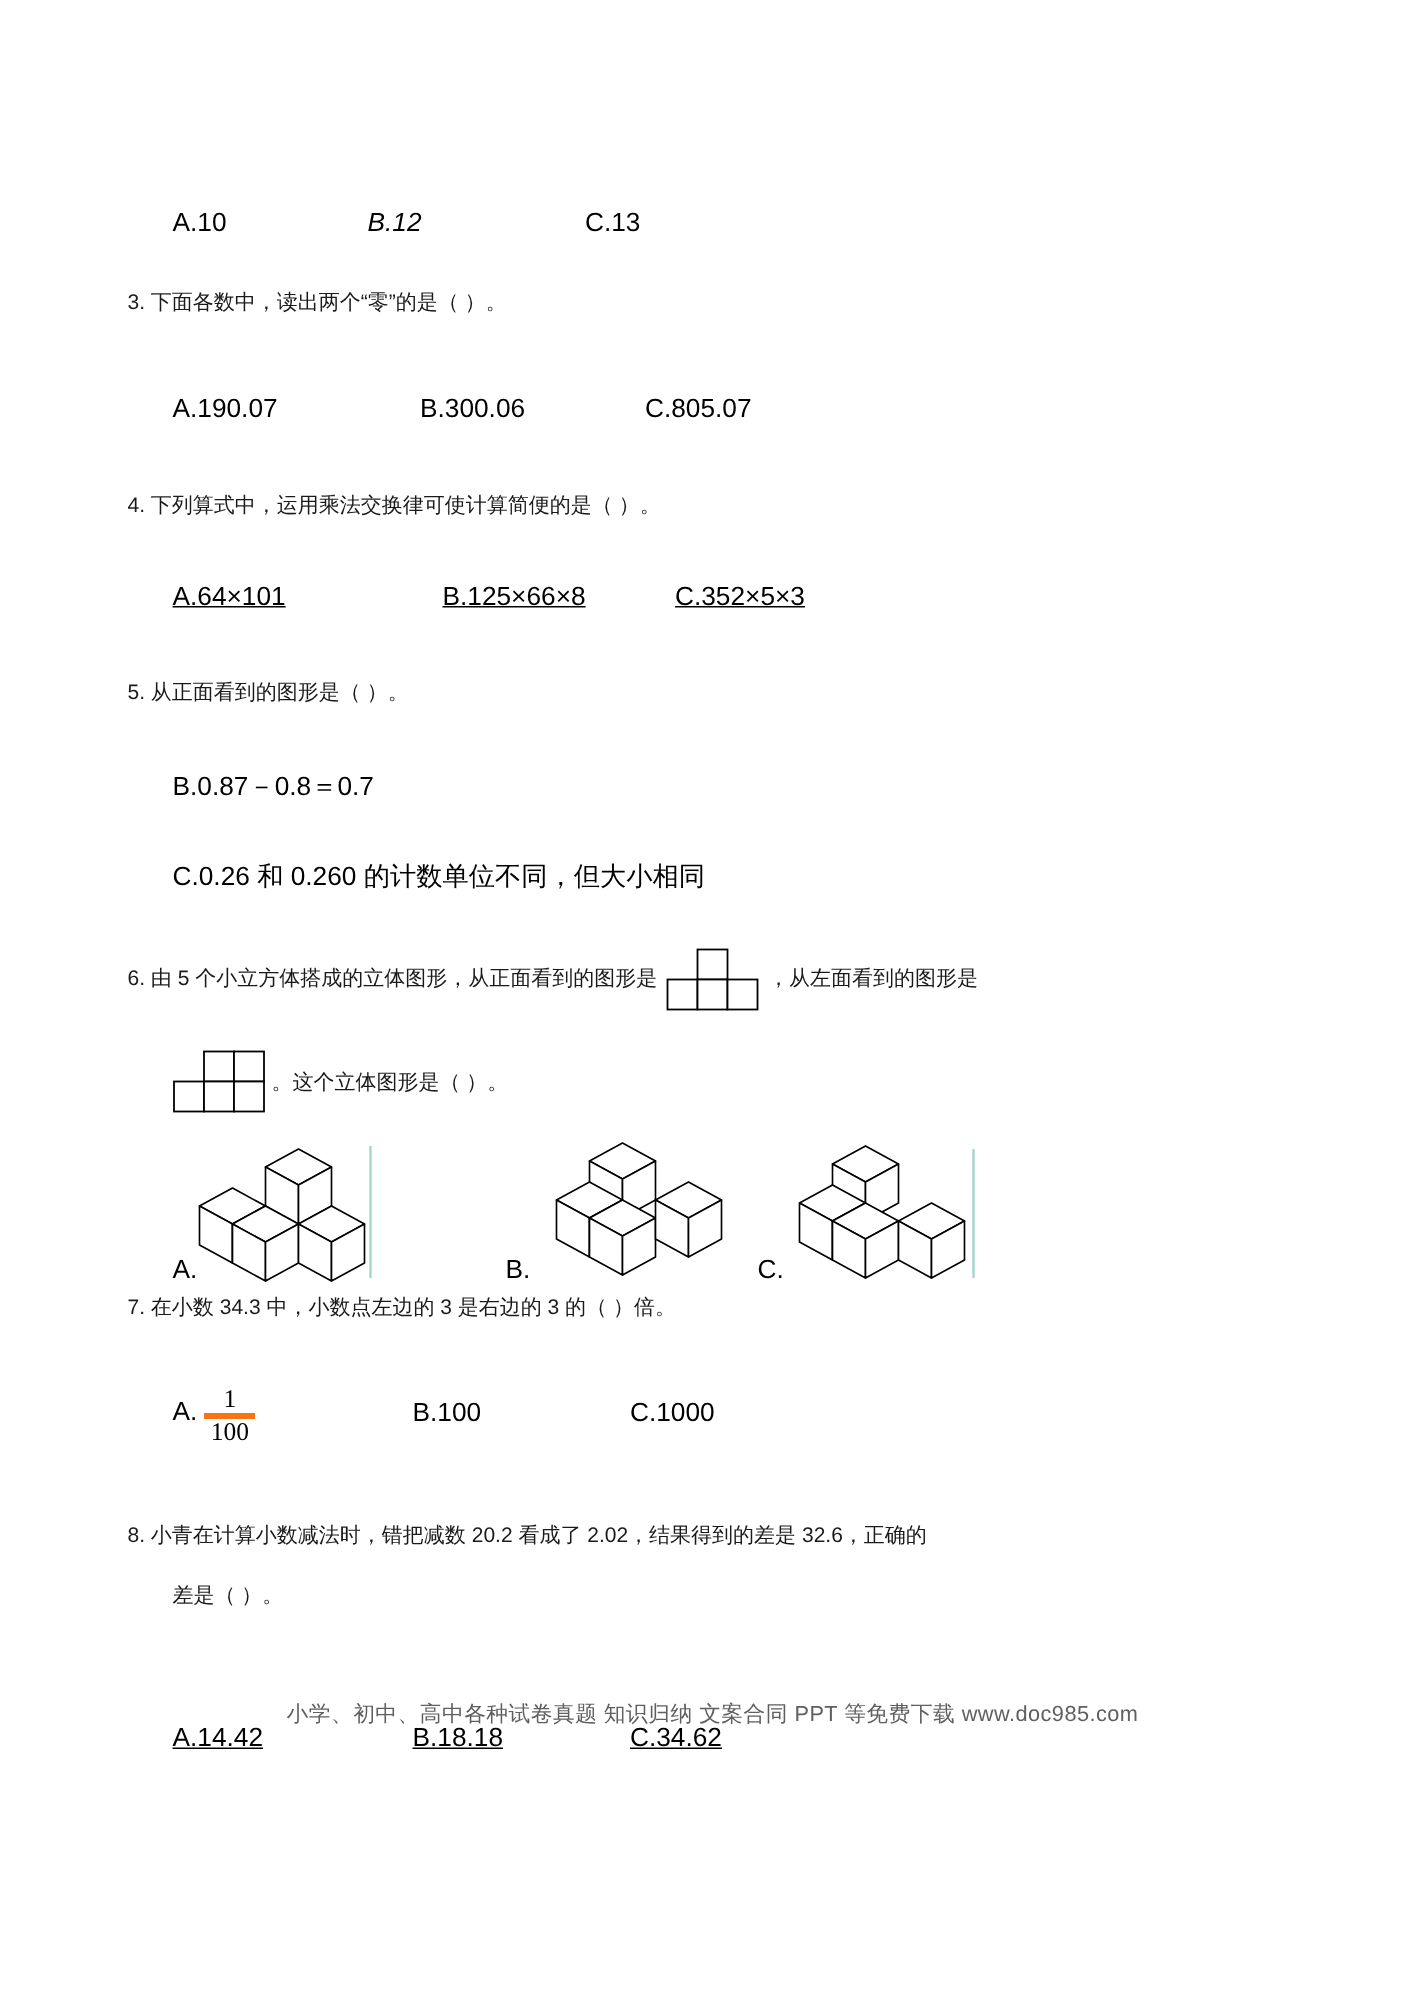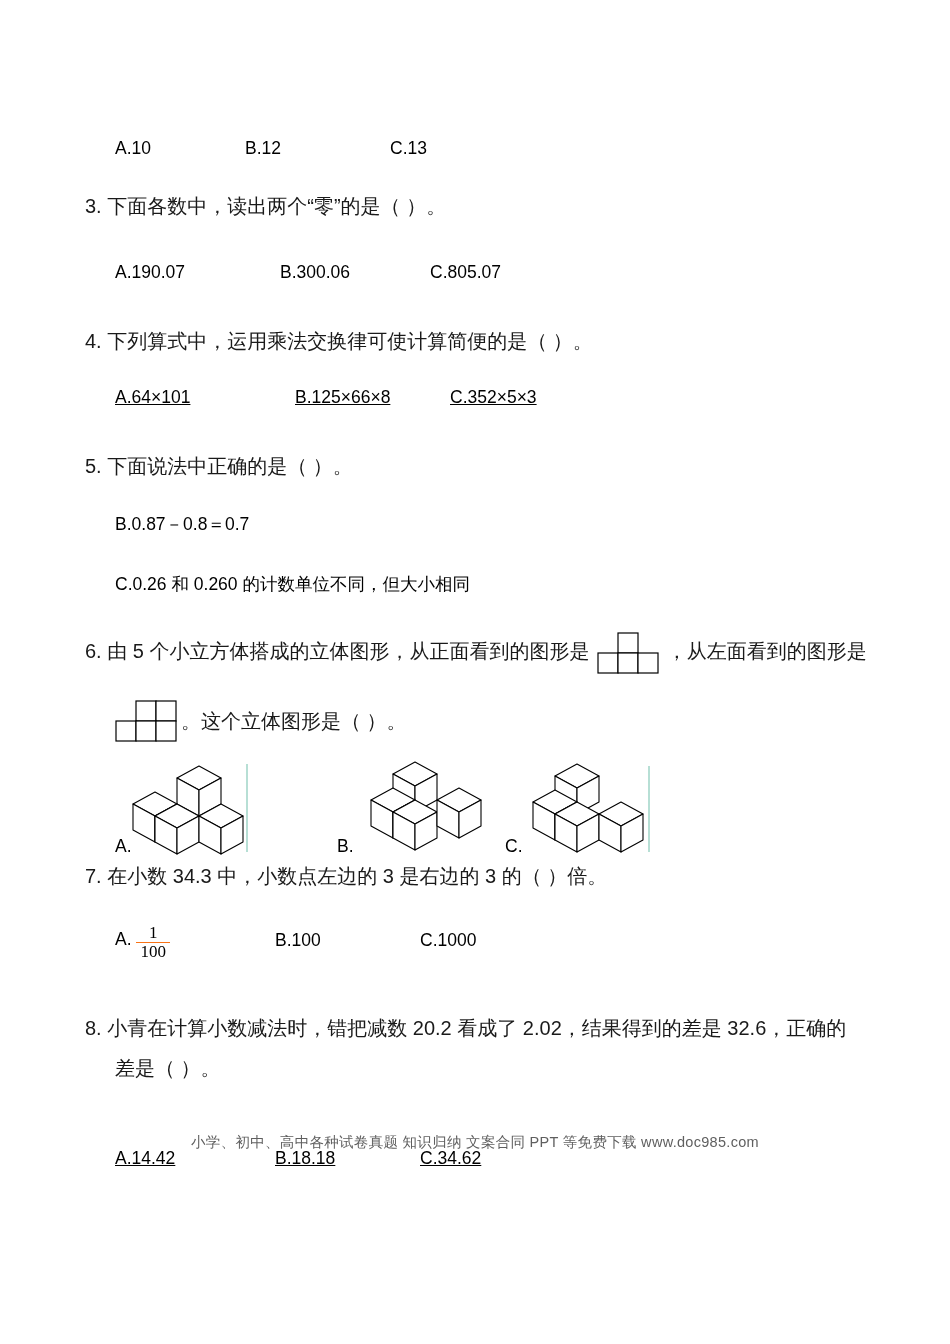--- a/index.html
+++ b/index.html
@@ -16,21 +16,21 @@
     overflow: hidden;
   }
   .page {
     position: relative;
     width: 950px;
     height: 1200px;
     box-sizing: border-box;
     padding: 0 85px;
   }
   .q {
-    font-size: 20px;
+    font-size: 14px;
     line-height: 1.6;
     color: #1a1a1a;
   }
   .opts {
     display: flex;
     align-items: center;
     padding-left: 30px;
   }
   .opt {
     font-size: 17.5px;
@@ -57,32 +57,32 @@
     display: inline-block;
     text-align: center;
     vertical-align: middle;
     font-family: "Liberation Serif", serif;
     font-size: 17px;
     line-height: 1.05;
     position: relative;
     top: 2px;
   }
   .frac .num { display: block; padding: 0 4px; }
-  .frac .den { display: block; border-top: 1px solid #f97316; padding: 0 4px; }
+  .frac .den { display: block; border-top: 4px solid #f97316; padding: 0 4px; }
   .lbl { font-size: 17.5px; }
 </style>
 </head>
 <body>
 
 <div class="page">
 
   <div class="row-abs" style="left:115px; top:138px; width:760px;">
     <div class="opts" style="padding-left:0;">
       <span class="opt" style="width:130px;">A.10</span>
-      <span class="opt" style="width:145px;">B.12</span>
+      <span class="opt" style="width:145px;font-style:italic;">B.12</span>
       <span class="opt">C.13</span>
     </div>
   </div>
 
   <div class="row-abs q" style="left:85px; top:190px; width:790px;">
     <span>3.</span>
     <span>下面各数中，读出两个“零”的是（   ）。</span>
   </div>
   <div class="row-abs" style="left:115px; top:262px; width:790px;">
     <div class="opts" style="padding-left:0;">
@@ -99,21 +99,21 @@
   <div class="row-abs" style="left:115px; top:387px; width:790px;text-decoration:underline;">
     <div class="opts" style="padding-left:0;">
       <span class="opt" style="width:180px;">A.64×101</span>
       <span class="opt" style="width:155px;">B.125×66×8</span>
       <span class="opt">C.352×5×3</span>
     </div>
   </div>
 
   <div class="row-abs q" style="left:85px; top:450px; width:790px;">
     <span>5.</span>
-    <span>下面说法中正确的是（   ）。</span>
+    <span>从正面看到的图形是（   ）。</span>
   </div>
   <div class="row-abs" style="left:115px; top:512px; width:790px;">
     <div class="opts" style="padding-left:0;">
       <span class="opt">B.0.87－0.8＝0.7</span>
     </div>
   </div>
   <div class="row-abs" style="left:115px; top:572px; width:790px;">
     <span class="opt">C.0.26 和 0.260 的计数单位不同，但大小相同</span>
   </div>
 

